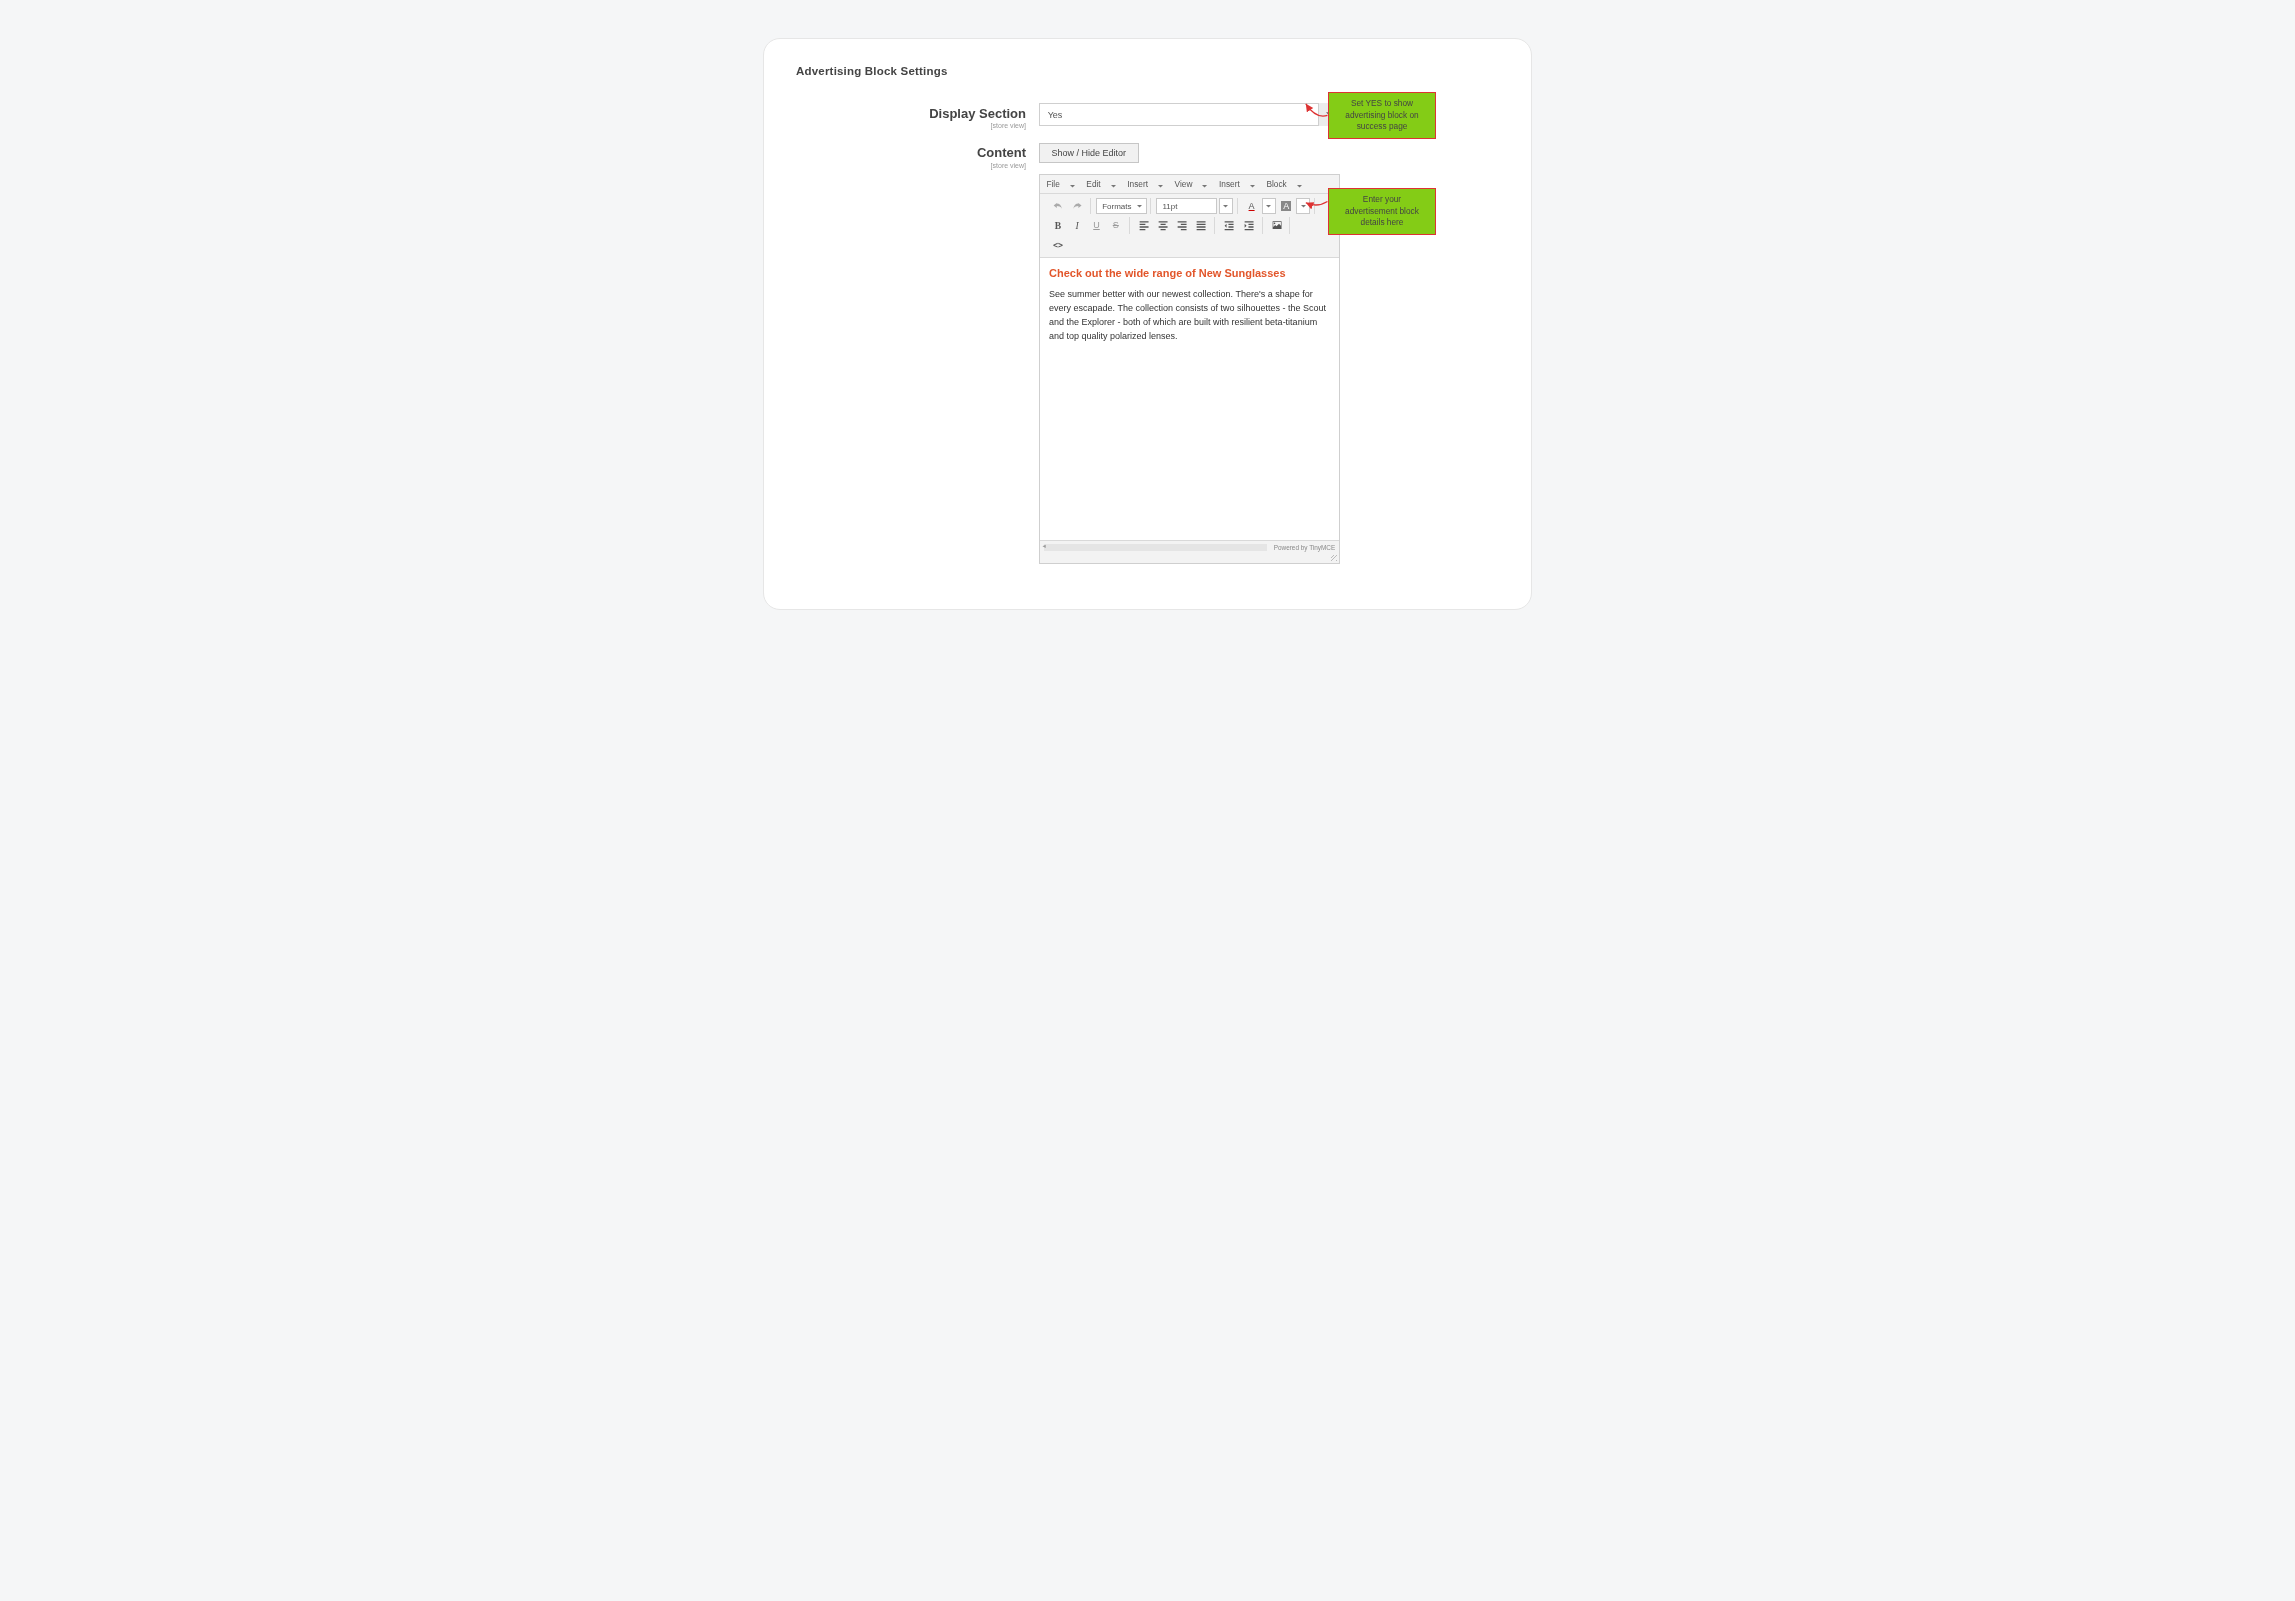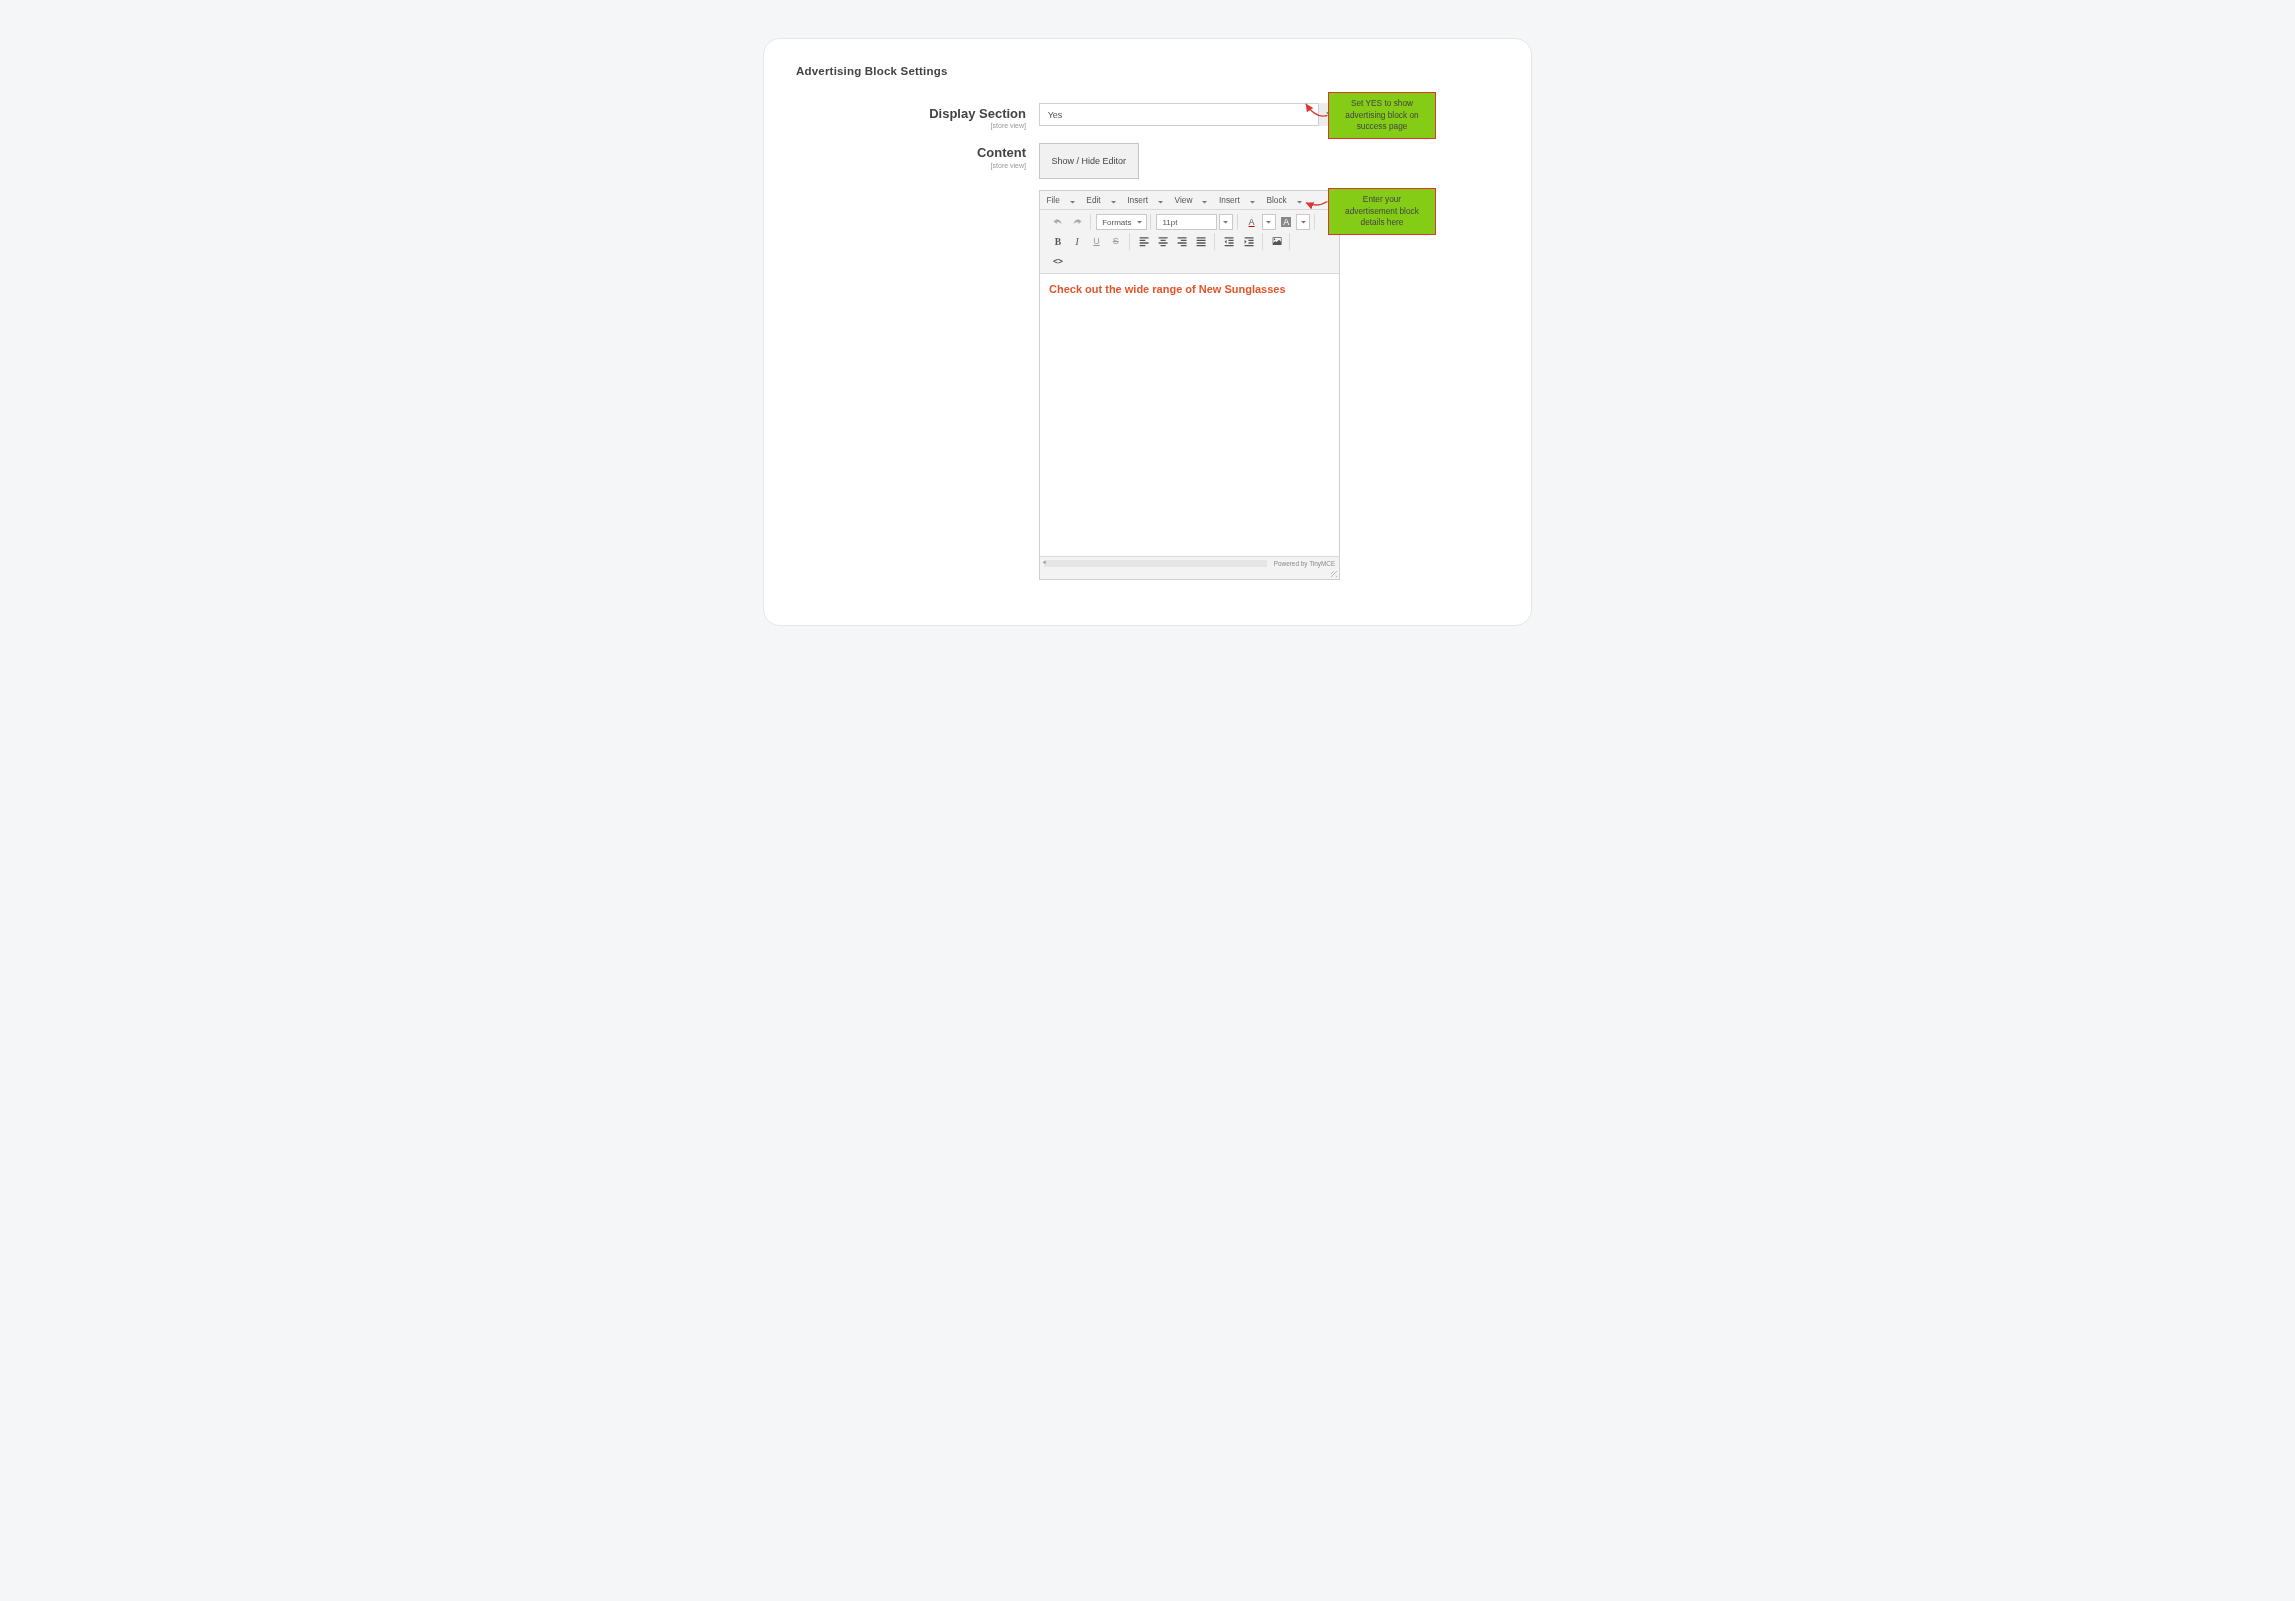--- a/index.html
+++ b/index.html
@@ -11,21 +11,21 @@
 .field-label { flex: 0 0 243px; text-align: right; padding-right: 13px; padding-top: 2.6px; }
 .field-label .lbl { font-size: 13px; font-weight: 600; color: #444; }
 .field-label .scope { display: block; font-size: 7px; color: #999; margin-top: 1.3px; }
 .field-control { flex: 1; max-width: 301px; position: relative; }
 
 .select-wrap { position: relative; }
 .select { width: 100%; height: 23px; border: 0.6px solid #cfcfcf; background: #fff; padding: 0 7.7px; font-size: 9px; color: #555; display: flex; align-items: center; cursor: pointer; }
 .select-caret { position: absolute; right: 0; top: 0; width: 22px; height: 23px; background: #ececec; border-left: 0.6px solid #cfcfcf; display: flex; align-items: center; justify-content: center; }
 .select-caret svg { width: 6.4px; height: 6.4px; fill: #666; }
 
-.btn { height: 36px; padding: 0 11.5px; background: #f1f1f1; border: 0.6px solid #c6c6c6; font-size: 9px; color: #444; cursor: pointer; display: inline-flex; align-items: center; }
+.btn { height: 20px; padding: 0 11.5px; background: #f1f1f1; border: 0.6px solid #c6c6c6; font-size: 9px; color: #444; cursor: pointer; display: inline-flex; align-items: center; }
 
 .editor { border: 0.6px solid #cfcfcf; margin-top: 11.5px; }
 .menubar { background: #f3f3f3; border-bottom: 0.6px solid #d9d9d9; padding: 3.8px 6.4px; display: flex; gap: 11.5px; }
 .menubar .mi { font-size: 8.3px; color: #555; cursor: pointer; display: inline-flex; align-items: flex-end; gap: 10px; }
 .menubar .mi svg { width: 5.1px; height: 5.1px; fill: #777; }
 
 .toolbar { background: #f3f3f3; border-bottom: 0.6px solid #d9d9d9; padding: 3.8px 5.1px; display: flex; flex-wrap: wrap; gap: 1.3px; align-items: center; }
 .tb-group { display: inline-flex; align-items: center; gap: 1.3px; padding: 0 3.8px; border-right: 0.6px solid #d9d9d9; }
 .tb-group:last-child { border-right: none; }
 .tb-btn { width: 18px; height: 16.7px; display: inline-flex; align-items: center; justify-content: center; cursor: pointer; color: #555; }
@@ -259,20 +259,21 @@
 
           <div class="tb-group">
             <span class="tb-btn">
                 <span class="code-ic">&lt;&gt;</span>
               </span>
           </div>
         </div>
 
         <div class="content">
           <h3>Check out the wide range of New Sunglasses</h3>
+          <p>See summer better with our newest collection. There's a shape for every escapade. The collection consists of two silhouettes - the Scout and the Explorer - both of which are built with resilient beta-titanium and top quality polarized lenses.</p>
         </div>
 
         <div class="statusbar">
           <div class="hsb"></div>
           <span>Powered by TinyMCE</span>
         </div>
         <div class="resizer"></div>
       </div>
     </div>
   </div>

